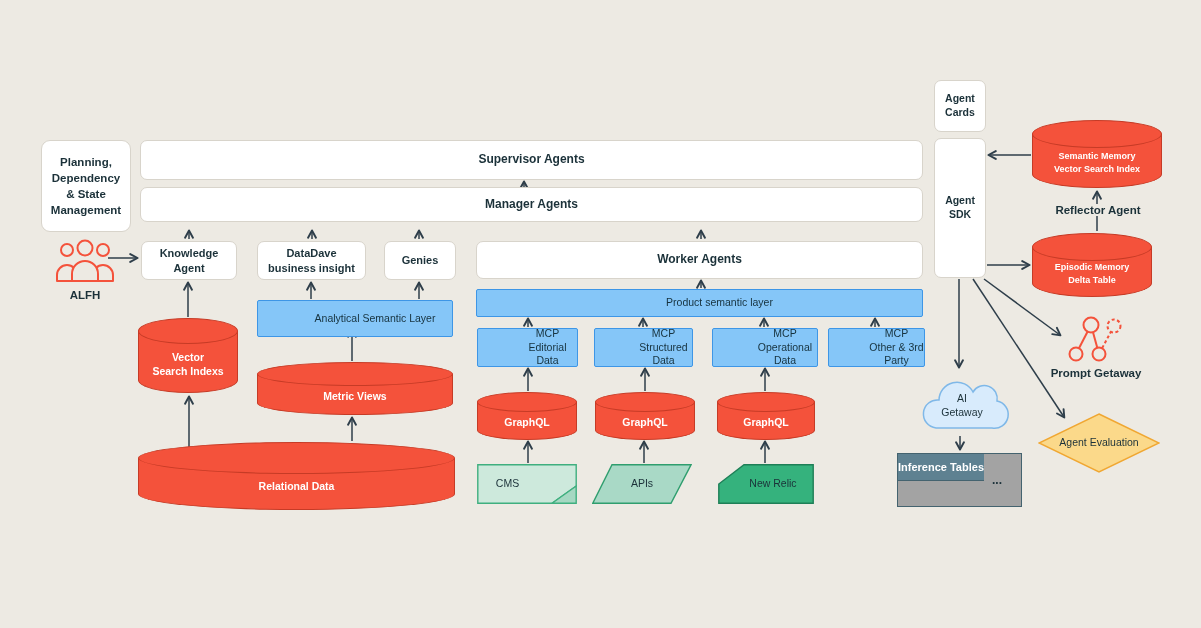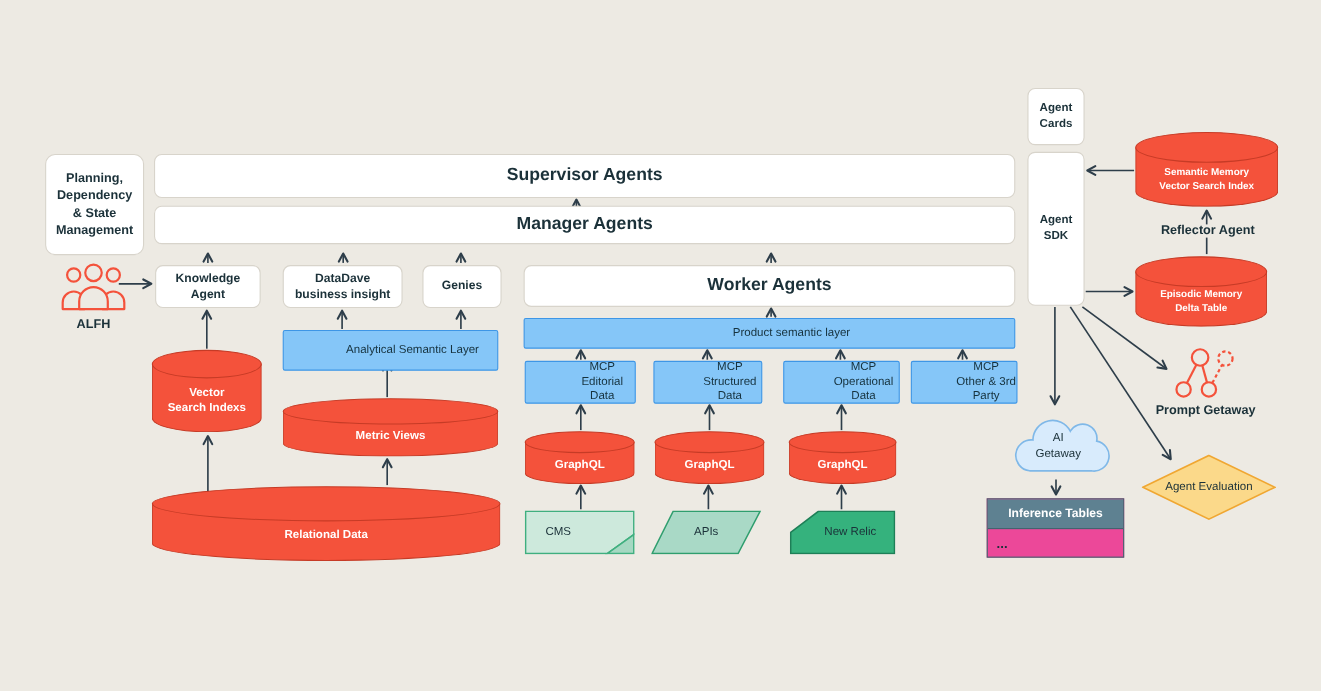--- a/index.html
+++ b/index.html
@@ -3,21 +3,21 @@
 <meta charset="utf-8">
 <style>
   html,body { margin:0; padding:0; background:#EDEAE3; font-family:"Liberation Sans",sans-serif; color:#1B3139; }
   .canvas { position:relative; width:1201px; height:628px; background:#EDEAE3; overflow:hidden; }
   .abs { position:absolute; box-sizing:border-box; }
   .svg-layer { position:absolute; left:0; top:0; pointer-events:none; }
 
   .wbox { background:#FFFFFF; border:1px solid #D8D4CB; border-radius:7px;
           display:flex; align-items:center; justify-content:center; text-align:center;
           font-weight:700; font-size:11px; line-height:1.3; white-space:pre-line; }
-  .wbox.big { font-size:16px; }
+  .wbox.big { font-size:12px; }
   .wbox.planning { border-radius:9px; font-size:11.5px; line-height:1.4; }
 
   .bbox { background:#85C6F8; border:1px solid #3E96E6; border-radius:2px;
           display:flex; align-items:center; justify-content:center; text-align:center;
           font-size:10.5px; line-height:1.3; white-space:pre-line; color:#16323E;padding-left:40px; }
 
   .cyl { --r:12px; --fill:#F4523B; --stroke:#C63B26; }
   .cyl-top  { position:absolute; left:0; right:0; top:0; height:calc(var(--r)*2);
               background:var(--fill); border:1.5px solid var(--stroke); border-radius:50%;
               box-sizing:border-box; z-index:2; }
@@ -31,21 +31,21 @@
   .cyl.small .cyl-label { font-size:9px; line-height:1.45; }
 
   .shape-label { position:absolute; left:0; right:0; top:0; bottom:0;
                  display:flex; align-items:center; justify-content:center; text-align:center;
                  font-size:10.5px; line-height:1.3; white-space:pre-line; z-index:2; }
 
   .free-label { position:absolute; font-weight:700; font-size:11.5px; text-align:center;
                 white-space:pre-line; }
   .free-label.bg { background:#EDEAE3; padding:0 4px; }
 
-  .itable { border:1px solid #44636F; background:#ec4899; display:flex; flex-direction:column; }
+  .itable { border:1px solid #44636F; background:#a3a3a3; display:flex; flex-direction:row; }
   .itable-header { background:#5E8191; color:#FFFFFF; font-weight:700; font-size:11px;
                    height:26px; display:flex; align-items:center; justify-content:center;
                    border-bottom:1px solid #44636F; }
   .itable-body { flex:1; display:flex; align-items:center; padding-left:8px;
                  font-size:12px; font-weight:700; color:#1B3139; }
 </style>
 </head>
 <body>
 
 <div class="canvas">

